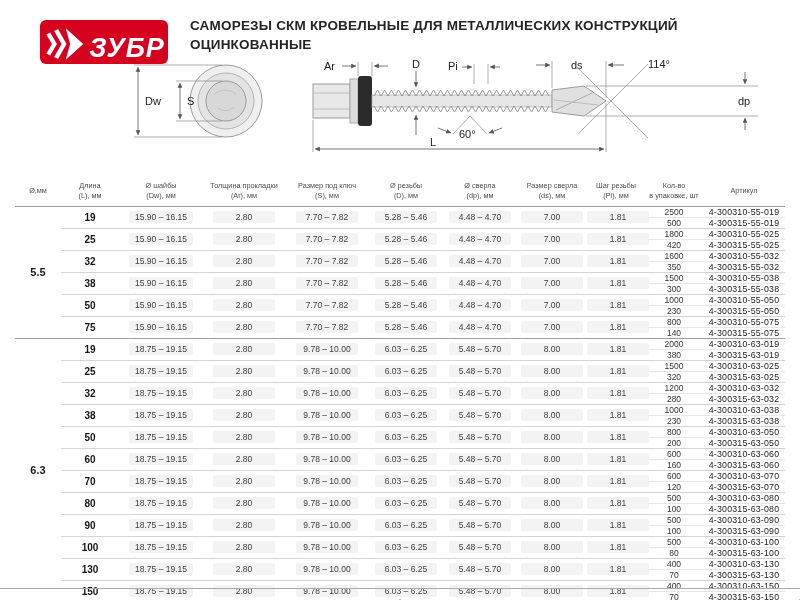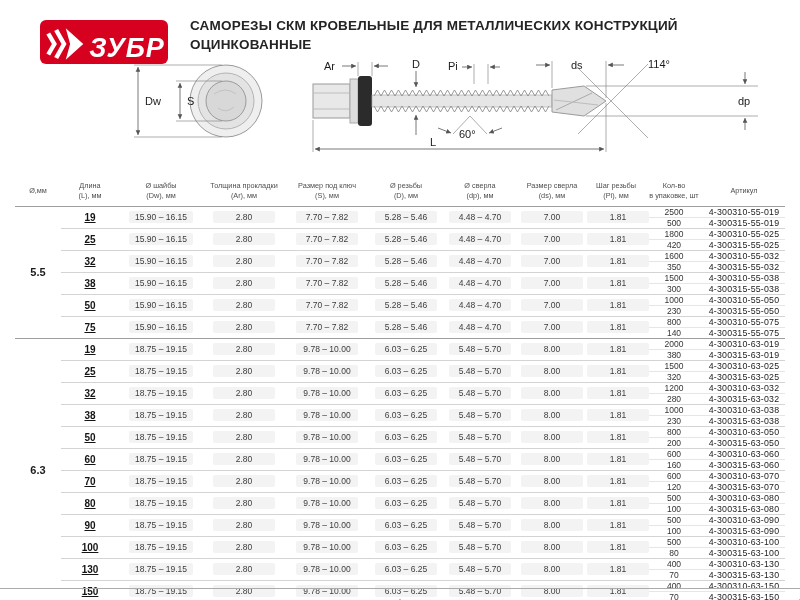--- a/index.html
+++ b/index.html
@@ -22,21 +22,21 @@
   .spec-table{position:absolute;left:15px;top:177px;width:770px;border-collapse:collapse;table-layout:fixed;}
   .spec-table thead th{font-weight:normal;font-size:7.3px;color:#4f4f4f;text-align:center;
         vertical-align:middle;padding:4px 1px 5px 1px;border-bottom:1px solid #9e9e9e;line-height:1.35;}
   .spec-table thead .h1,.spec-table thead .h2{display:block;}
   .spec-table td{padding:0;text-align:center;vertical-align:middle;}
   tr.main td{border-top:1px solid #d4d4d4;height:10px;}
   tr.sub td{border-top:1px solid #e6e6e6;height:10px;}
   tr.sec-start td{border-top:1px solid #9e9e9e;}
   .spec-table{border-bottom:1px solid #9e9e9e;}
   td.diam{font-size:11px;font-weight:bold;color:#1a1a1a;}
-  td.len{font-size:10px;font-weight:bold;color:#141414;text-decoration:underline;}
+  td.len{font-size:10px;font-weight:bold;color:#141414;}
   td.dim{font-size:8.5px;color:#3c3c3c;}
   td.dim .pill{background:#f3f3f3;border-radius:2px;padding:1px 6px;display:inline-block;
                min-width:50px;white-space:nowrap;}
   td.qty{font-size:8.5px;color:#333;}
   td.art{font-size:8.8px;color:#222;letter-spacing:.2px;white-space:nowrap;}
 
   
   .footer{position:absolute;left:0;top:588px;width:800px;height:38px;
           border-top:1px solid #ababab;display:flex;align-items:center;}
   .footer-item{flex:1 1 0;text-align:center;font-size:10.5px;font-weight:bold;

